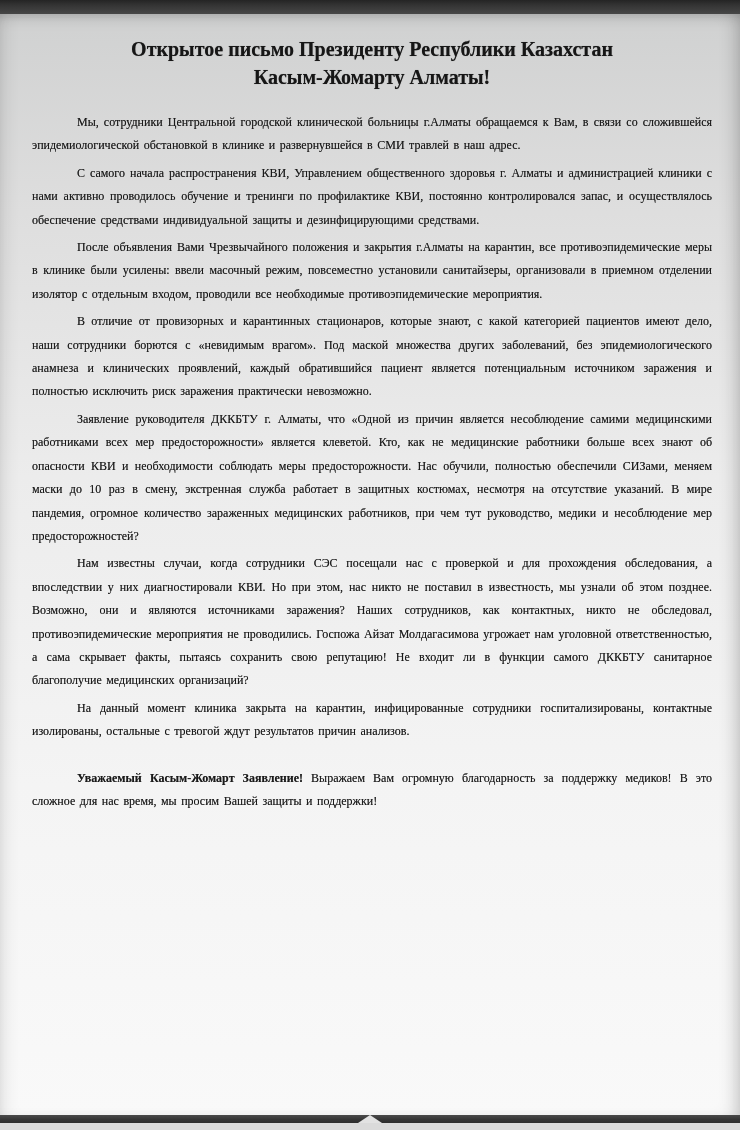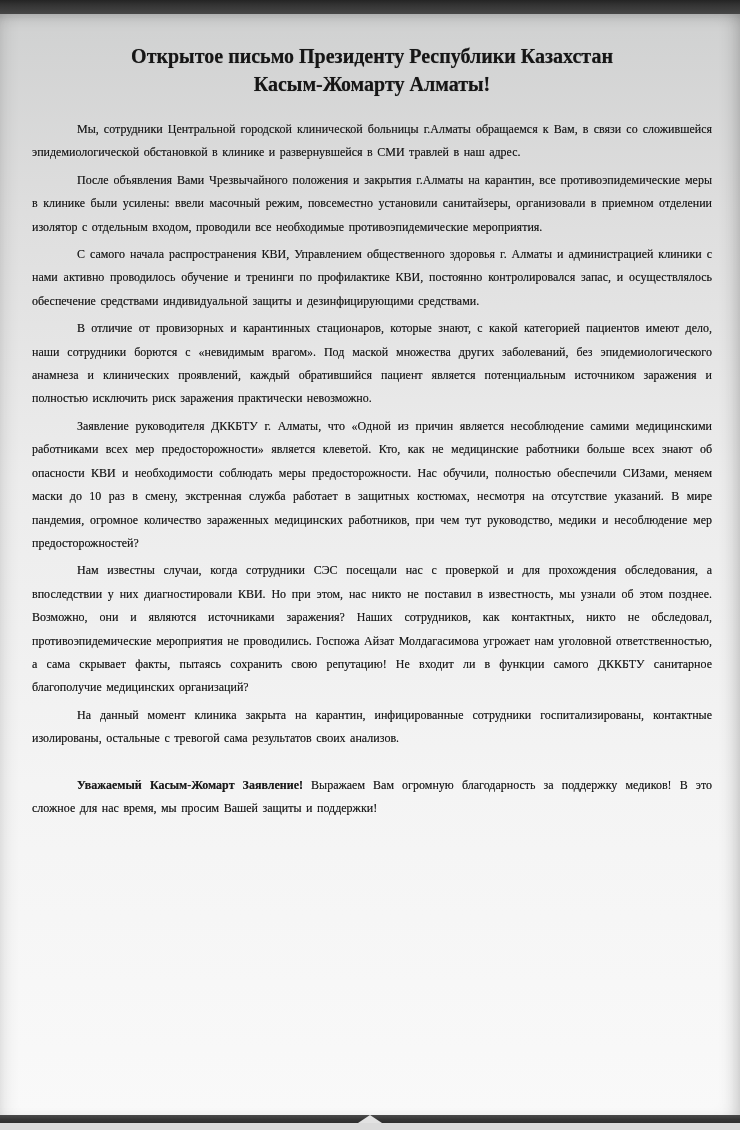--- a/index.html
+++ b/index.html
@@ -30,21 +30,21 @@
     height: 1101px;
     background: linear-gradient(180deg, #d0d1d1 0%, #dedede 18%, #ececec 42%, #f4f4f4 70%, #f9f9f9 100%);
     box-shadow: inset -14px 0 18px -10px rgba(0,0,0,0.20),
                 inset 14px 0 20px -14px rgba(0,0,0,0.14),
                 inset 0 10px 16px -10px rgba(0,0,0,0.25);
   }
   .page-inner {
     padding: 16px 24px 0 28px;
   }
   .title {
-    margin: 12px 0 20px 0;
+    margin: 5px 0 20px 0;
     text-align: center;
     font-size: 20px;
     line-height: 28px;
     font-weight: bold;
     color: #161616;
     text-shadow: 0 0 0.7px rgba(10,10,10,0.55);
   }
   .title-line { display: block; }
   .para {
     margin: 4px;
@@ -93,26 +93,26 @@
 
   <div class="page">
     <div class="page-inner">
 
       <h1 class="title">
         <span class="title-line">Открытое письмо Президенту Республики Казахстан</span>
         <span class="title-line">Касым-Жомарту Алматы!</span>
       </h1>
 
       <p class="para">Мы, сотрудники Центральной городской клинической больницы г.Алматы обращаемся к Вам, в связи со сложившейся эпидемиологической обстановкой в клинике и развернувшейся в СМИ травлей в наш адрес.</p>
+      <p class="para">С самого начала распространения КВИ, Управлением общественного здоровья г. Алматы и администрацией клиники с нами активно проводилось обучение и тренинги по профилактике КВИ, постоянно контролировался запас, и осуществлялось обеспечение средствами индивидуальной защиты и дезинфицирующими средствами.</p>
       <p class="para">После объявления Вами Чрезвычайного положения и закрытия г.Алматы на карантин, все противоэпидемические меры в клинике были усилены: ввели масочный режим, повсеместно установили санитайзеры, организовали в приемном отделении изолятор с отдельным входом, проводили все необходимые противоэпидемические мероприятия.</p>
-      <p class="para">С самого начала распространения КВИ, Управлением общественного здоровья г. Алматы и администрацией клиники с нами активно проводилось обучение и тренинги по профилактике КВИ, постоянно контролировался запас, и осуществлялось обеспечение средствами индивидуальной защиты и дезинфицирующими средствами.</p>
       <p class="para">В отличие от провизорных и карантинных стационаров, которые знают, с какой категорией пациентов имеют дело, наши сотрудники борются с «невидимым врагом». Под маской множества других заболеваний, без эпидемиологического анамнеза и клинических проявлений, каждый обратившийся пациент является потенциальным источником заражения и полностью исключить риск заражения практически невозможно.</p>
       <p class="para">Заявление руководителя ДККБТУ г. Алматы, что «Одной из причин является несоблюдение самими медицинскими работниками всех мер предосторожности» является клеветой. Кто, как не медицинские работники больше всех знают об опасности КВИ и необходимости соблюдать меры предосторожности. Нас обучили, полностью обеспечили СИЗами, меняем маски до 10 раз в смену, экстренная служба работает в защитных костюмах, несмотря на отсутствие указаний. В мире пандемия, огромное количество зараженных медицинских работников, при чем тут руководство, медики и несоблюдение мер предосторожностей?</p>
       <p class="para">Нам известны случаи, когда сотрудники СЭС посещали нас с проверкой и для прохождения обследования, а впоследствии у них диагностировали КВИ. Но при этом, нас никто не поставил в известность, мы узнали об этом позднее. Возможно, они и являются источниками заражения? Наших сотрудников, как контактных, никто не обследовал, противоэпидемические мероприятия не проводились. Госпожа Айзат Молдагасимова угрожает нам уголовной ответственностью, а сама скрывает факты, пытаясь сохранить свою репутацию! Не входит ли в функции самого ДККБТУ санитарное благополучие медицинских организаций?</p>
-      <p class="para">На данный момент клиника закрыта на карантин, инфицированные сотрудники госпитализированы, контактные изолированы, остальные с тревогой сама результатов своих анализов.</p>
+      <p class="para">На данный момент клиника закрыта на карантин, инфицированные сотрудники госпитализированы, контактные изолированы, остальные с тревогой ждут результатов причин анализов.</p>
 
       <p class="para closing">
         <strong>Уважаемый Касым-Жомарт Заявление!</strong>
         <span>Выражаем Вам огромную благодарность за поддержку медиков! В это сложное для нас время, мы просим Вашей защиты и поддержки!</span>
       </p>
 
     </div>
   </div>
 
   <div class="bottom-strip">

